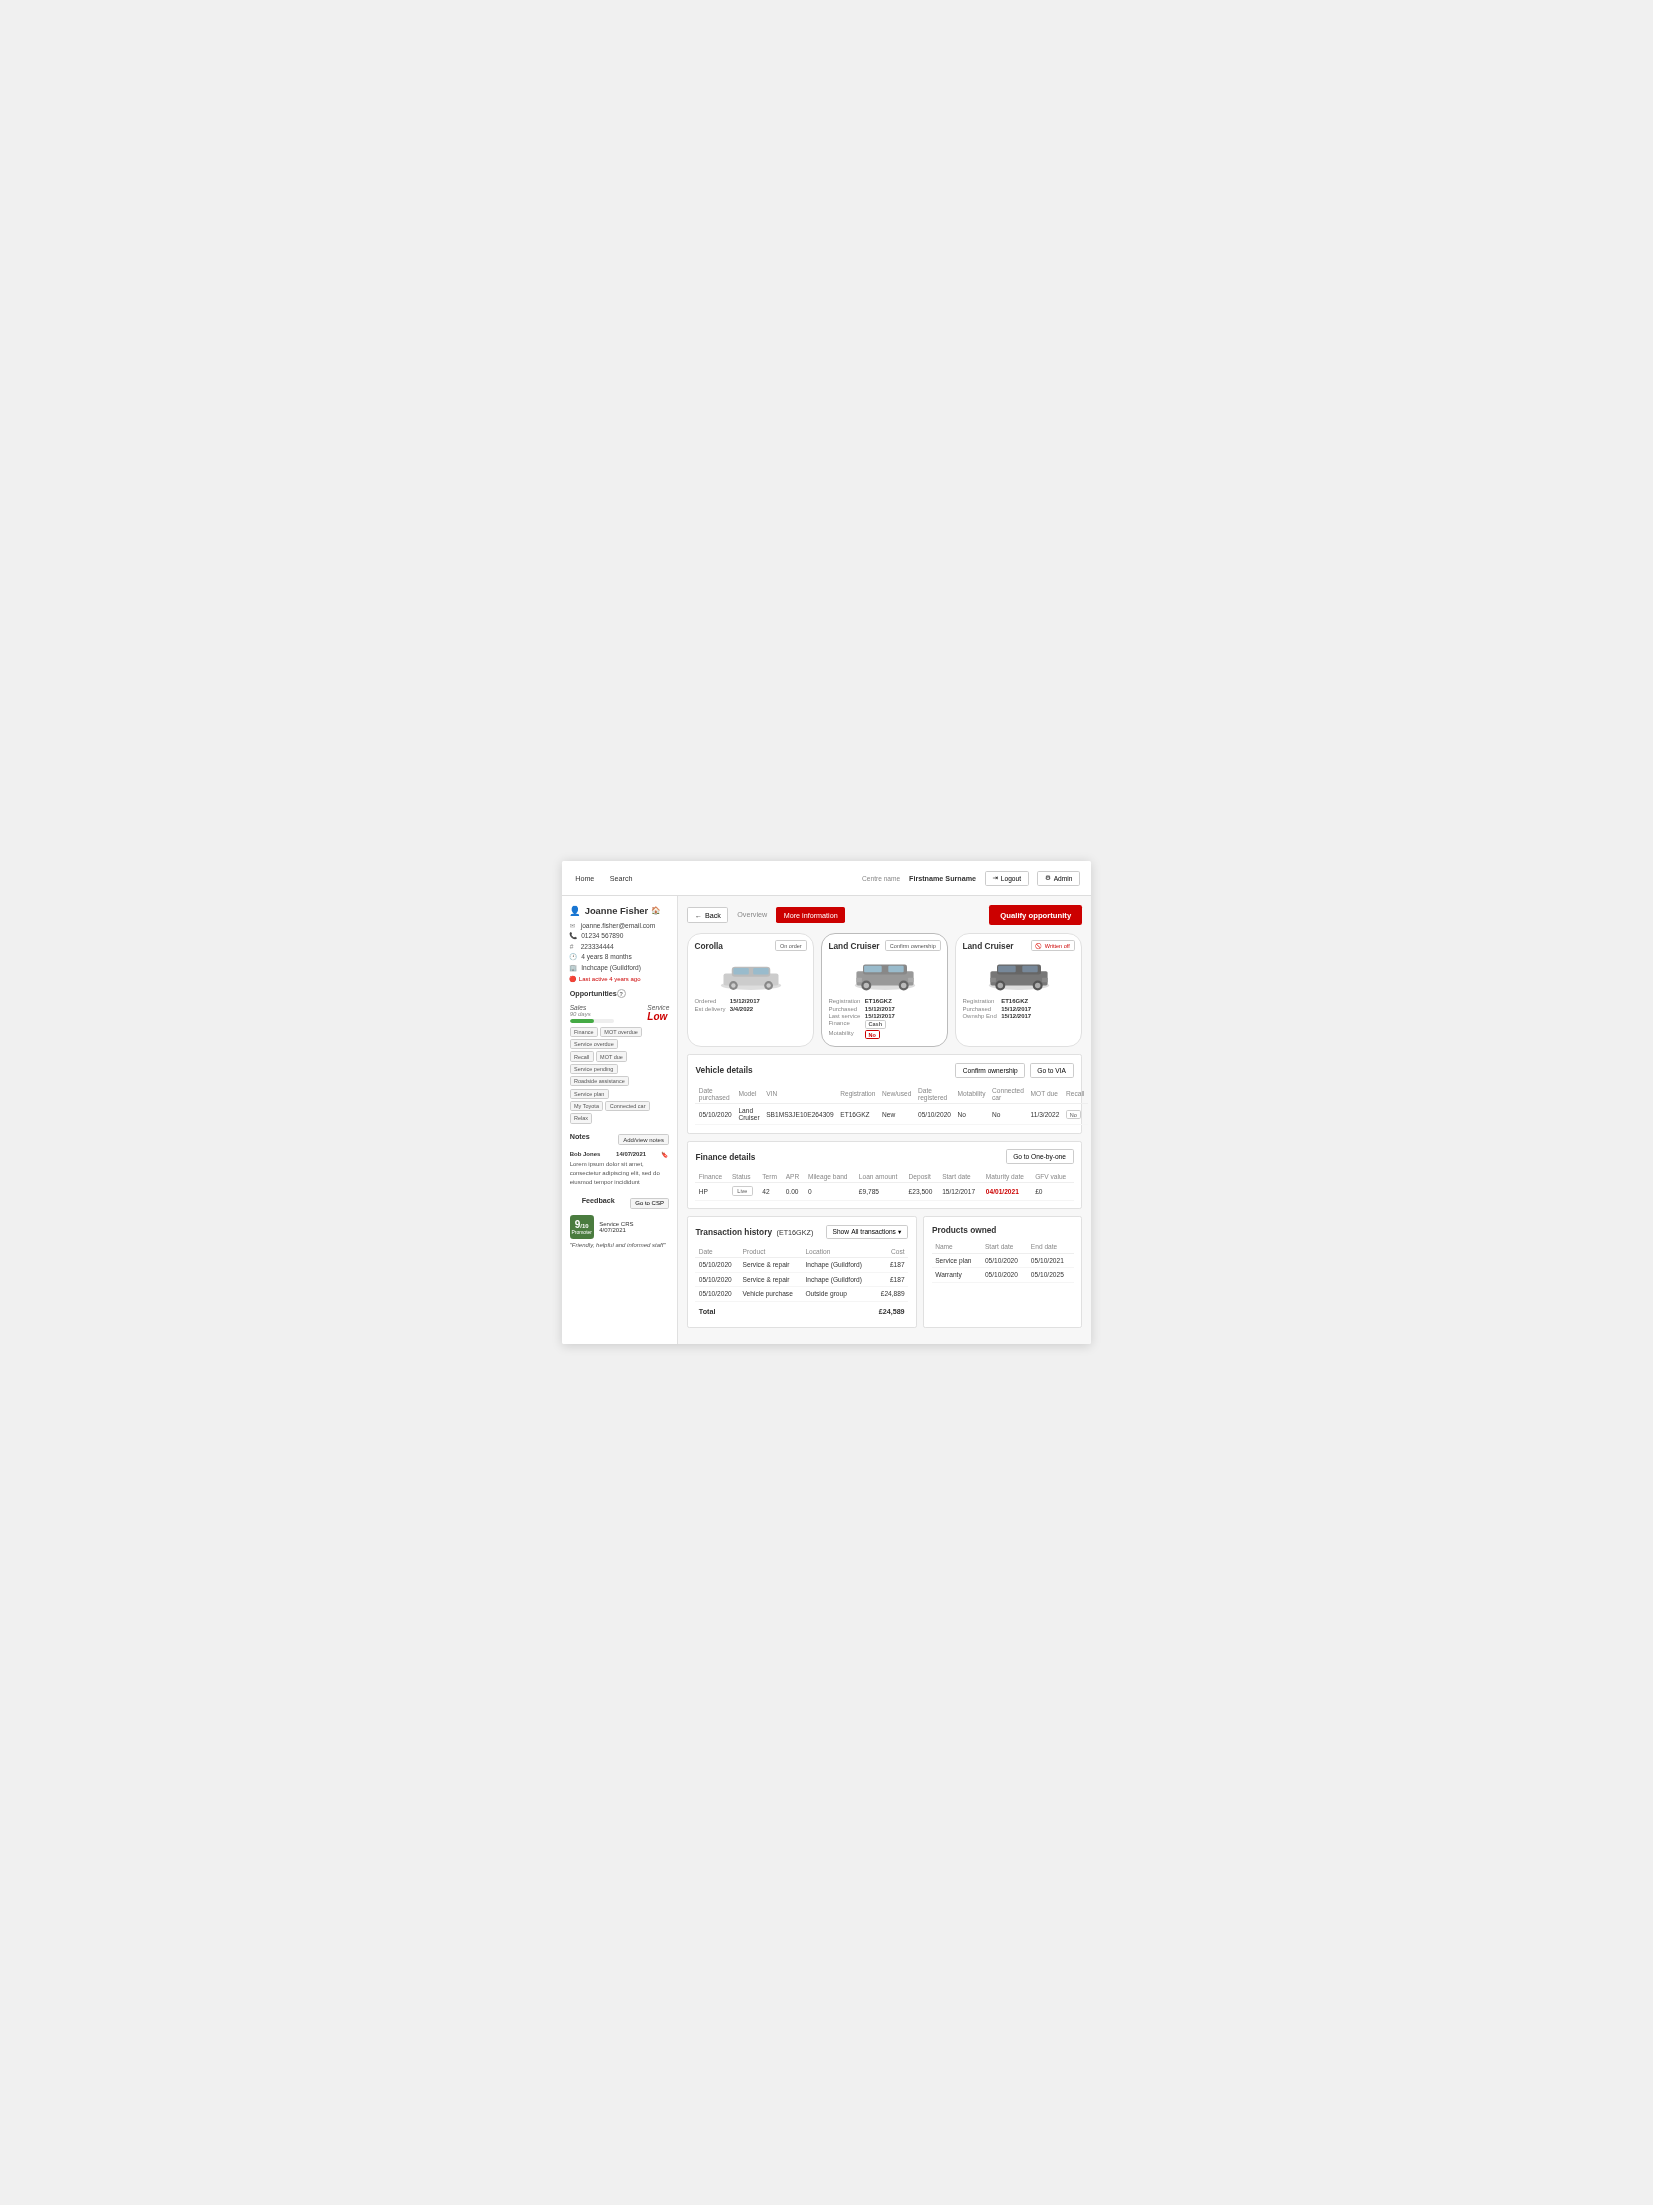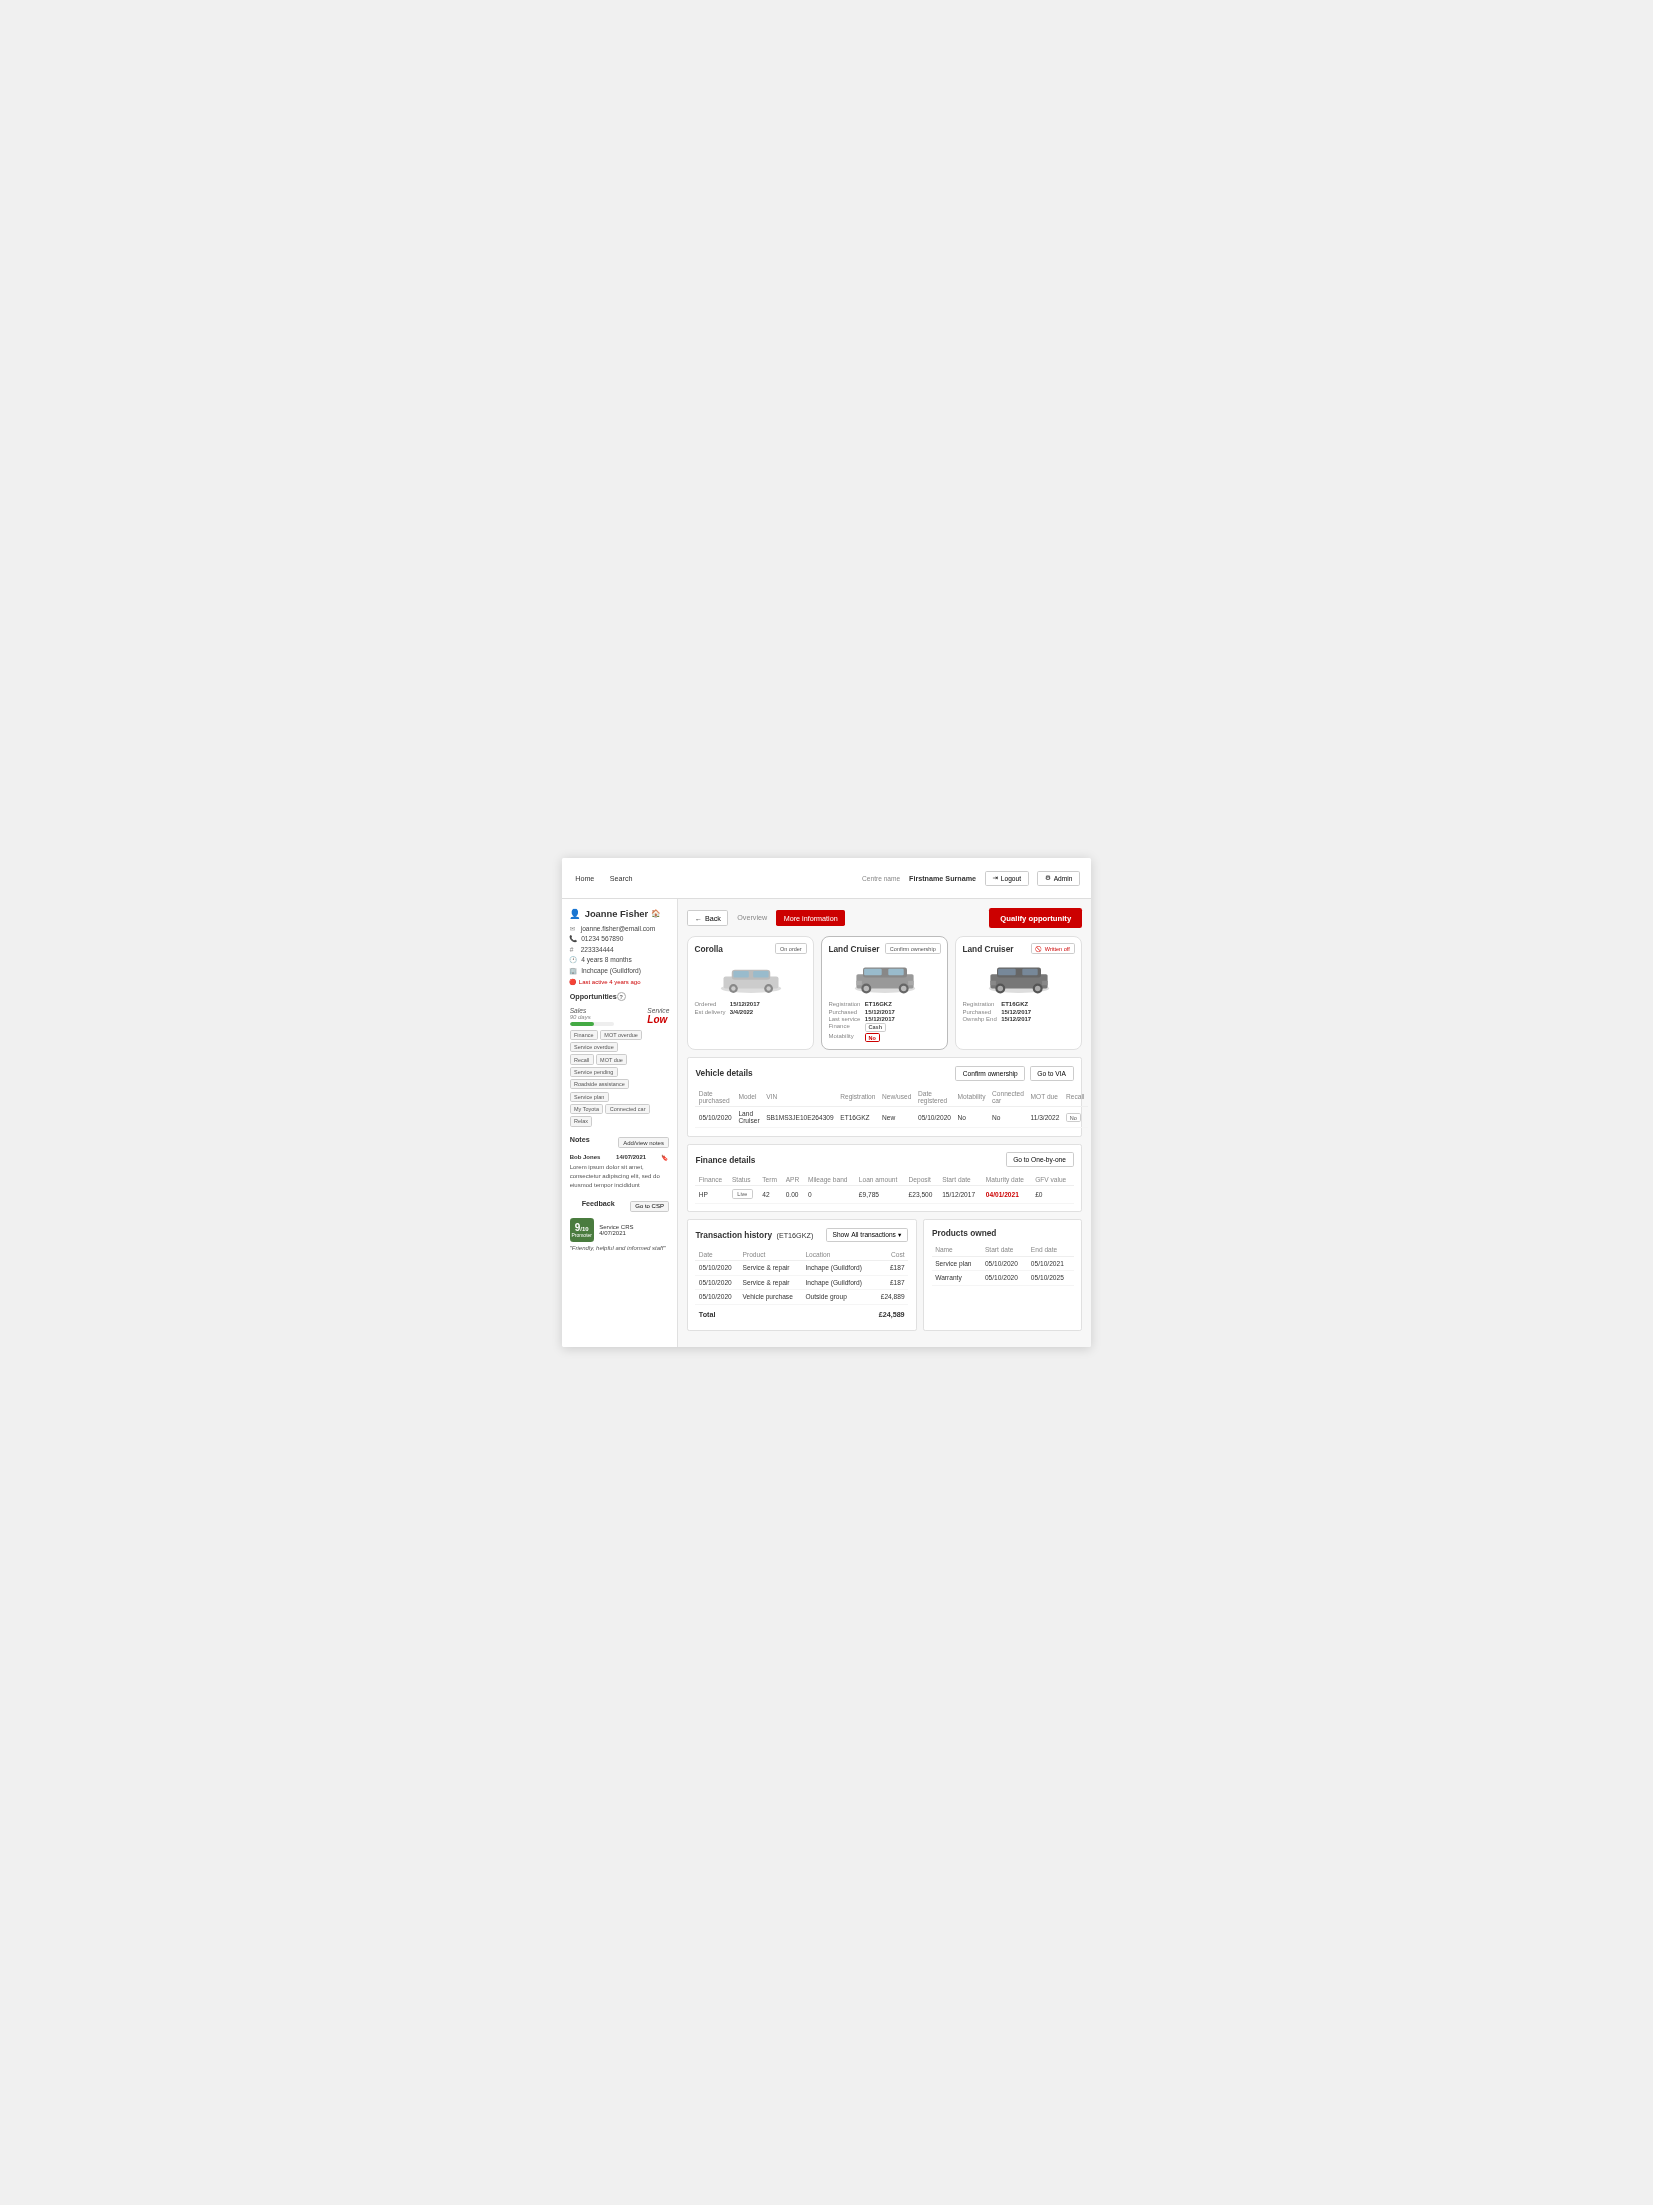--- a/index.html
+++ b/index.html
@@ -22,21 +22,21 @@
       box-shadow: 0 1.1px 11px rgba(0,0,0,0.15);
       overflow: hidden;
     }
 
     
     .nav-bar {
       display: flex;
       align-items: center;
       padding: 8px 11px;
       border-bottom: 0.6px solid #ddd;
-      height: 41px;
+      height: 35px;
       background: #fff;
     }
     .nav-links {
       display: flex;
       gap: 11px;
     }
     .nav-link {
       font-size: 7.2px;
       color: #333;
       cursor: pointer;
@@ -321,21 +321,21 @@
 
     
     .car-cards-row {
       display: flex;
       gap: 6.6px;
       margin-bottom: 7.7px;
       overflow: hidden;
     }
     .car-card {
       background: #fff;
-      border-radius: 8px;
+      border-radius: 14px;
       border: 0.6px solid #e0e0e0;
       padding: 6.6px;
       flex: 1;
       min-width: 0;
     }
     .car-card.selected {
       border: 1.1px solid #bbb;
     }
     .car-card-header {
       display: flex;

